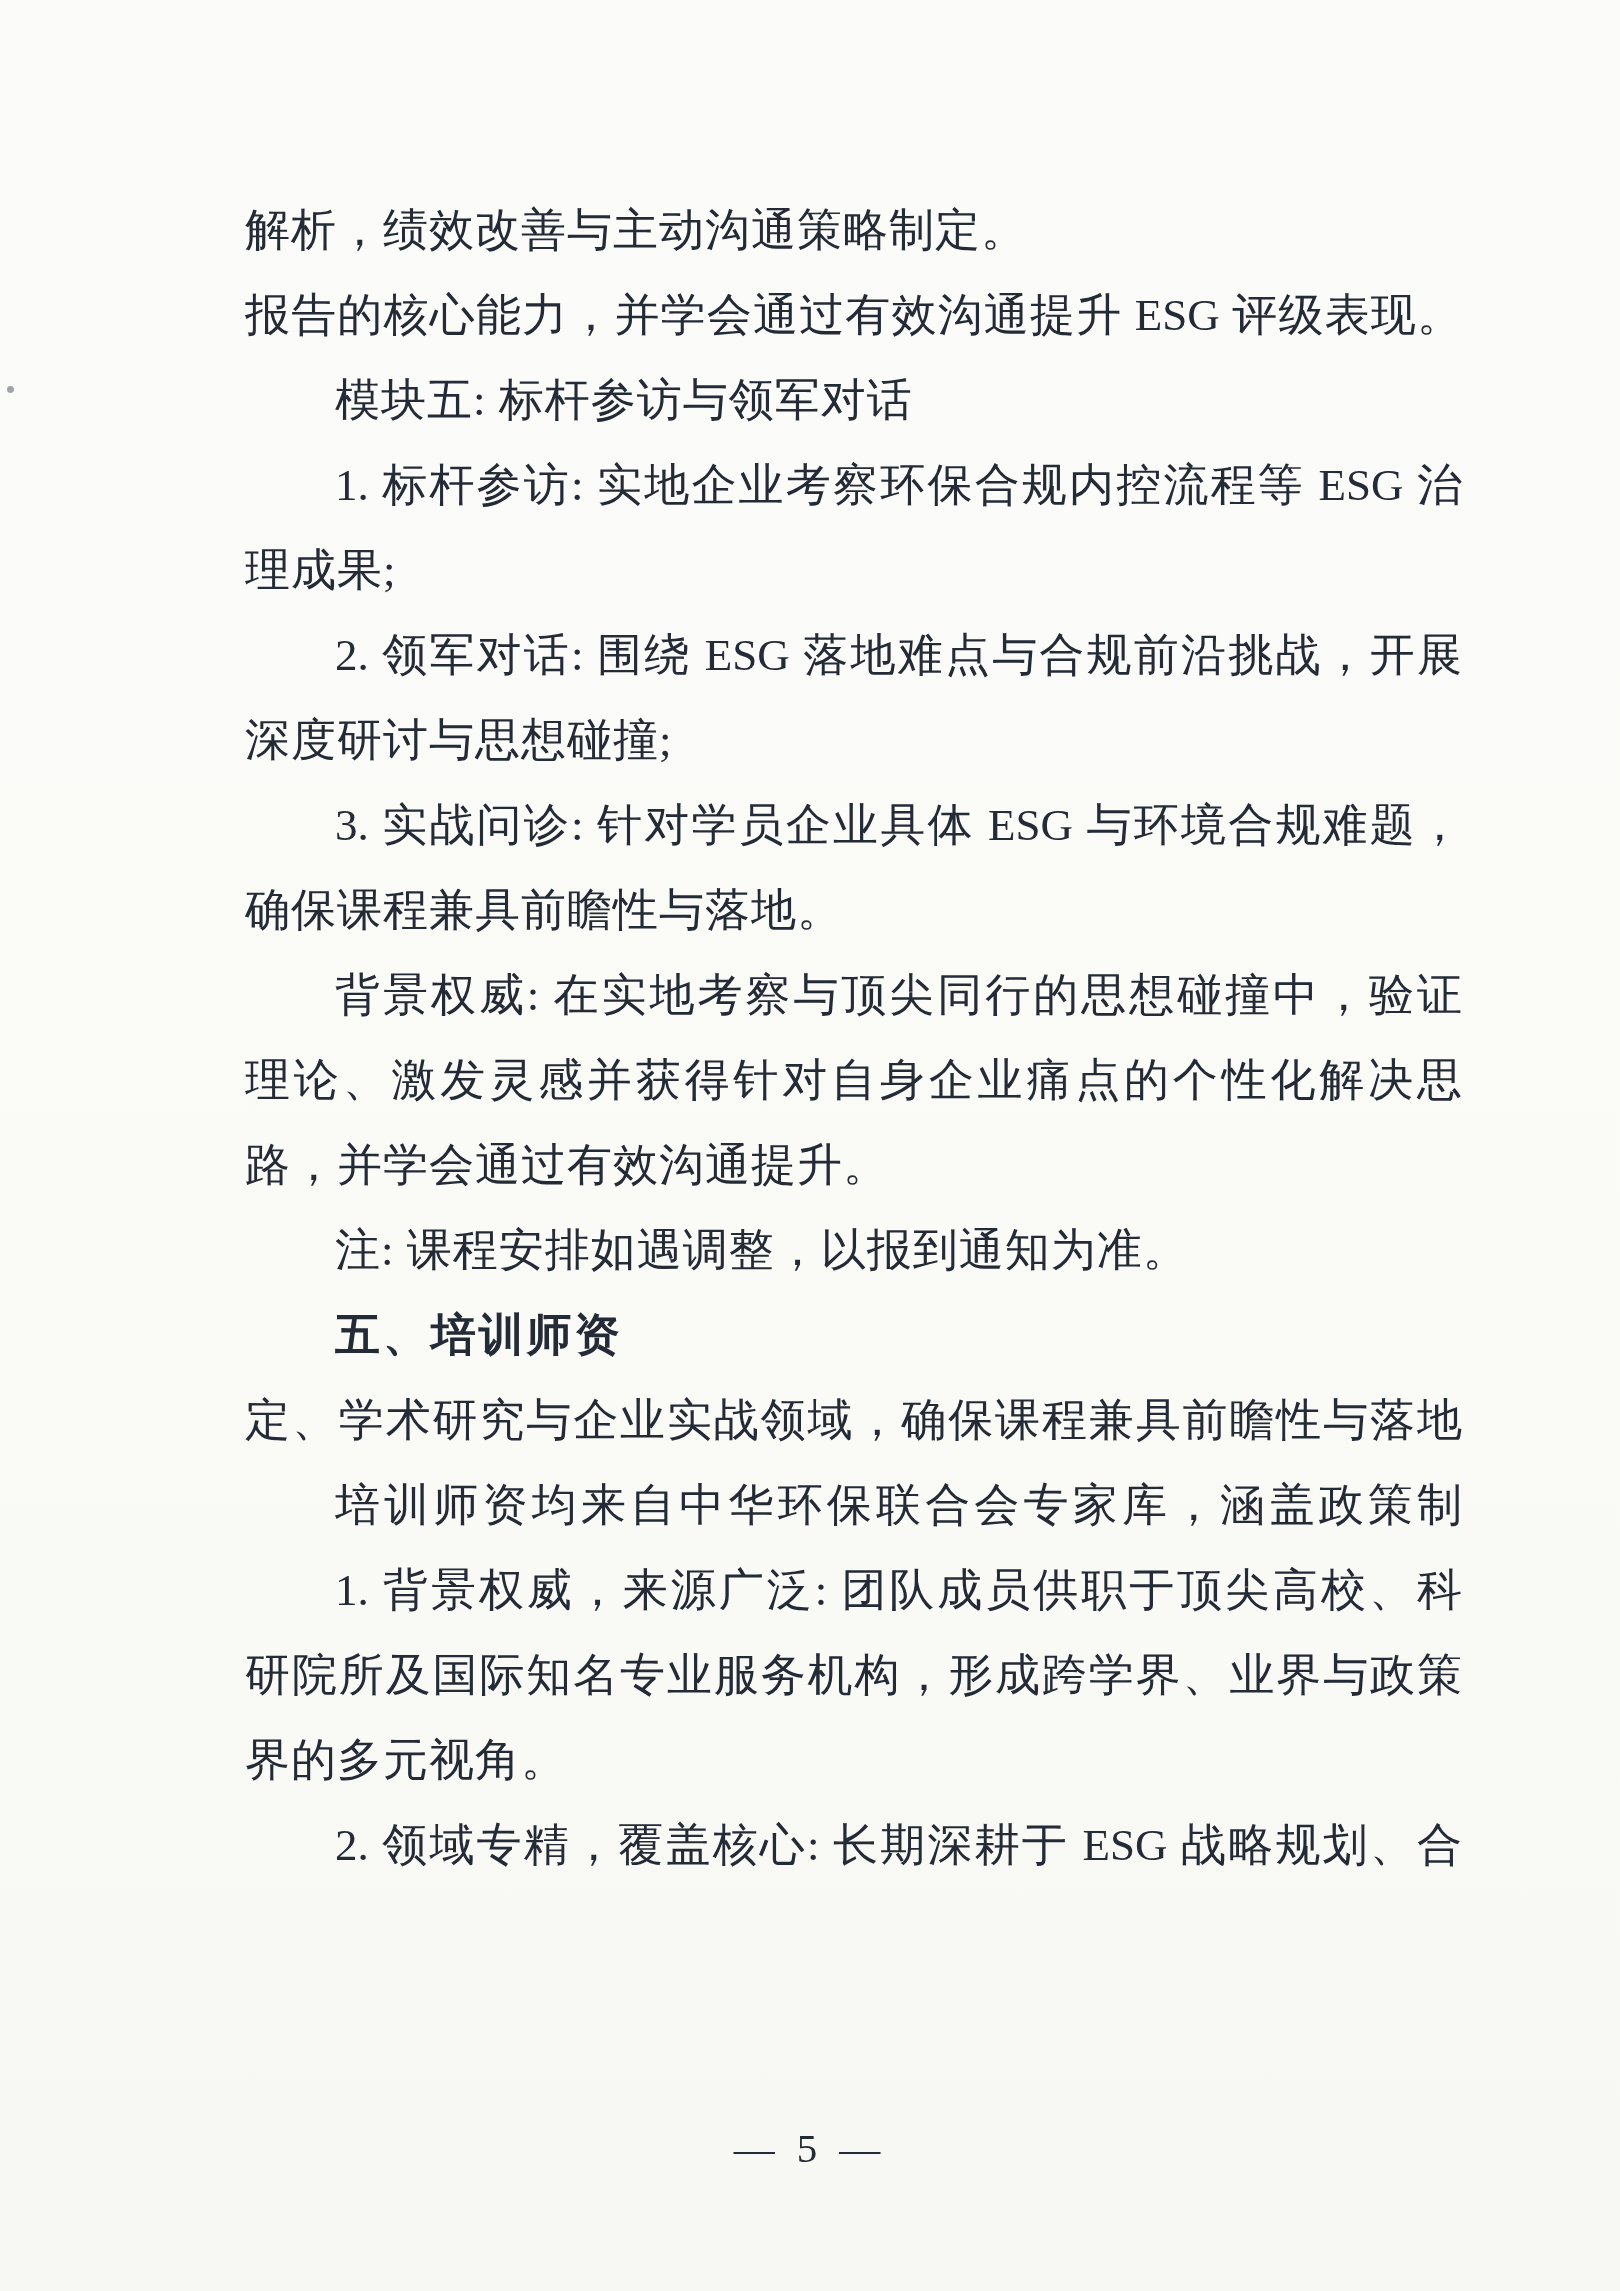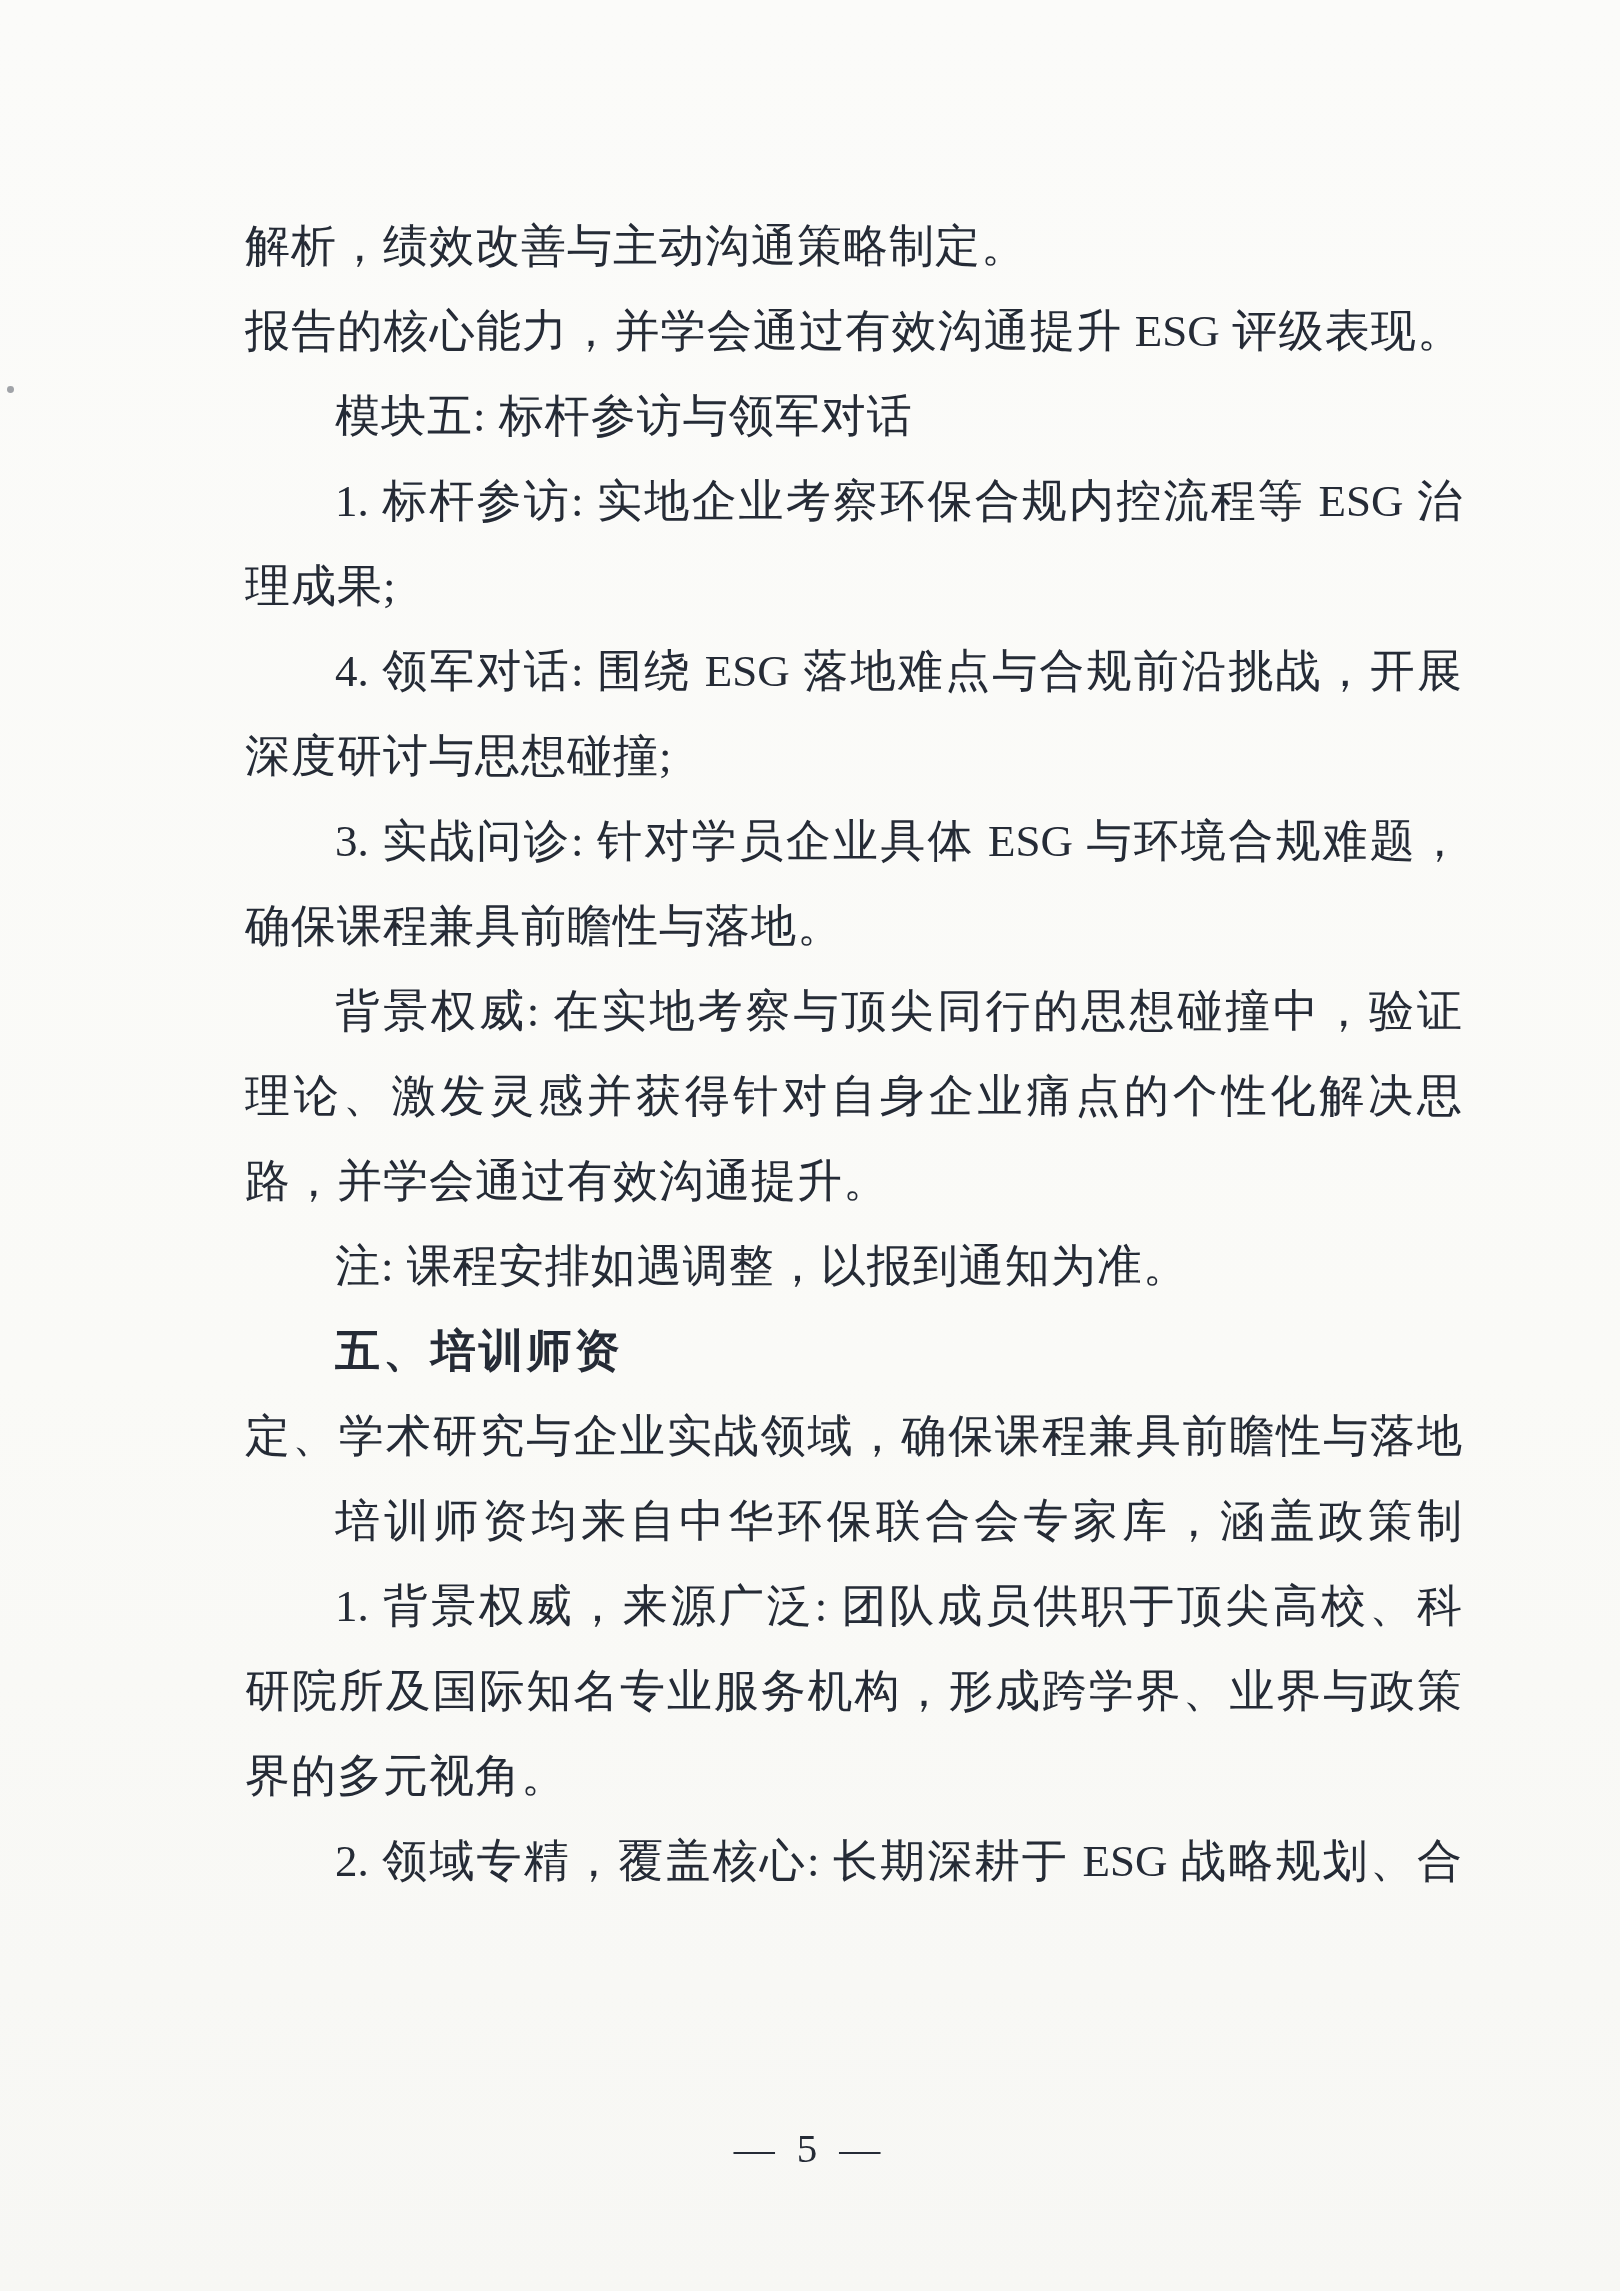--- a/index.html
+++ b/index.html
@@ -13,21 +13,21 @@
     height: 2292px;
     margin: 0 auto;
     background: #fbfbf9;
     background-image: linear-gradient(180deg, #fbfbf9 0%, #fafaf7 60%, #f7f7f4 100%);
     overflow: hidden;
     font-family: "Liberation Serif", "DejaVu Serif", serif;
     color: #252b36;
   }
   .text-block {
     position: absolute;
-    top: 204px;
+    top: 188px;
     left: 245px;
     width: 1217px;
   }
   .line {
     height: 85px;
     line-height: 85px;
     font-size: 45px;
     white-space: nowrap;
     text-align: left;
     letter-spacing: 1px;
@@ -73,21 +73,21 @@
 <div class="page">
 
   <span class="scan-speck"></span>
 
   <div class="text-block">
     <div class="line">解析，绩效改善与主动沟通策略制定。</div>
     <div class="line justify">报告的核心能力，并学会通过有效沟通提升 ESG 评级表现。</div>
     <div class="line indent">模块五: 标杆参访与领军对话</div>
     <div class="line indent justify">1. 标杆参访: 实地企业考察环保合规内控流程等 ESG 治</div>
     <div class="line">理成果;</div>
-    <div class="line indent justify">4. 领军对话: 围绕 ESG 落地难点与合规前沿挑战，开展</div>
+    <div class="line indent justify">2. 领军对话: 围绕 ESG 落地难点与合规前沿挑战，开展</div>
     <div class="line">深度研讨与思想碰撞;</div>
     <div class="line indent justify">3. 实战问诊: 针对学员企业具体 ESG 与环境合规难题，</div>
     <div class="line">确保课程兼具前瞻性与落地。</div>
     <div class="line indent justify">背景权威: 在实地考察与顶尖同行的思想碰撞中，验证</div>
     <div class="line justify">理论、激发灵感并获得针对自身企业痛点的个性化解决思</div>
     <div class="line">路，并学会通过有效沟通提升。</div>
     <div class="line indent">注: 课程安排如遇调整，以报到通知为准。</div>
     <div class="line indent bold">五、培训师资</div>
     <div class="line justify">定、学术研究与企业实战领域，确保课程兼具前瞻性与落地</div>
     <div class="line indent justify">培训师资均来自中华环保联合会专家库，涵盖政策制</div>

